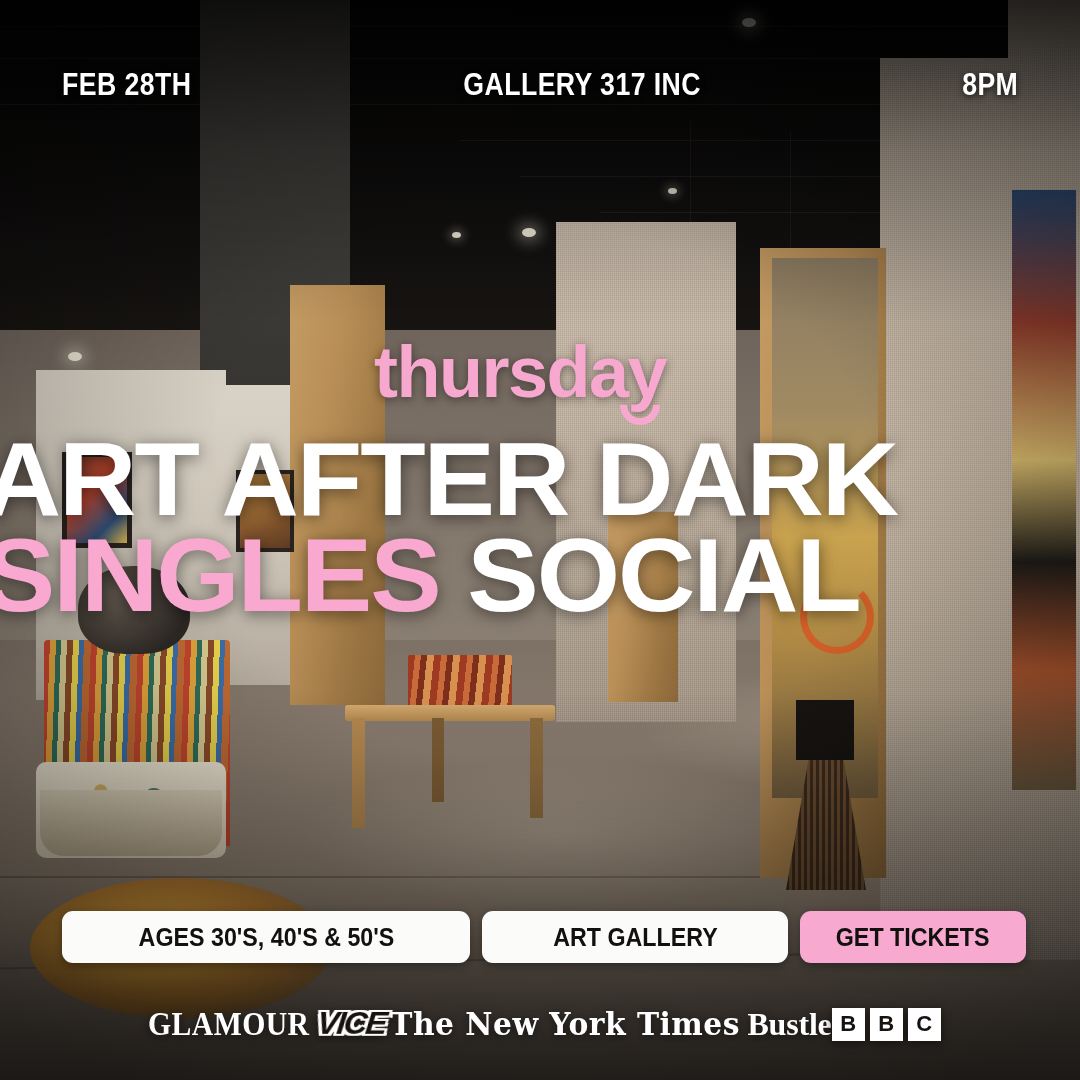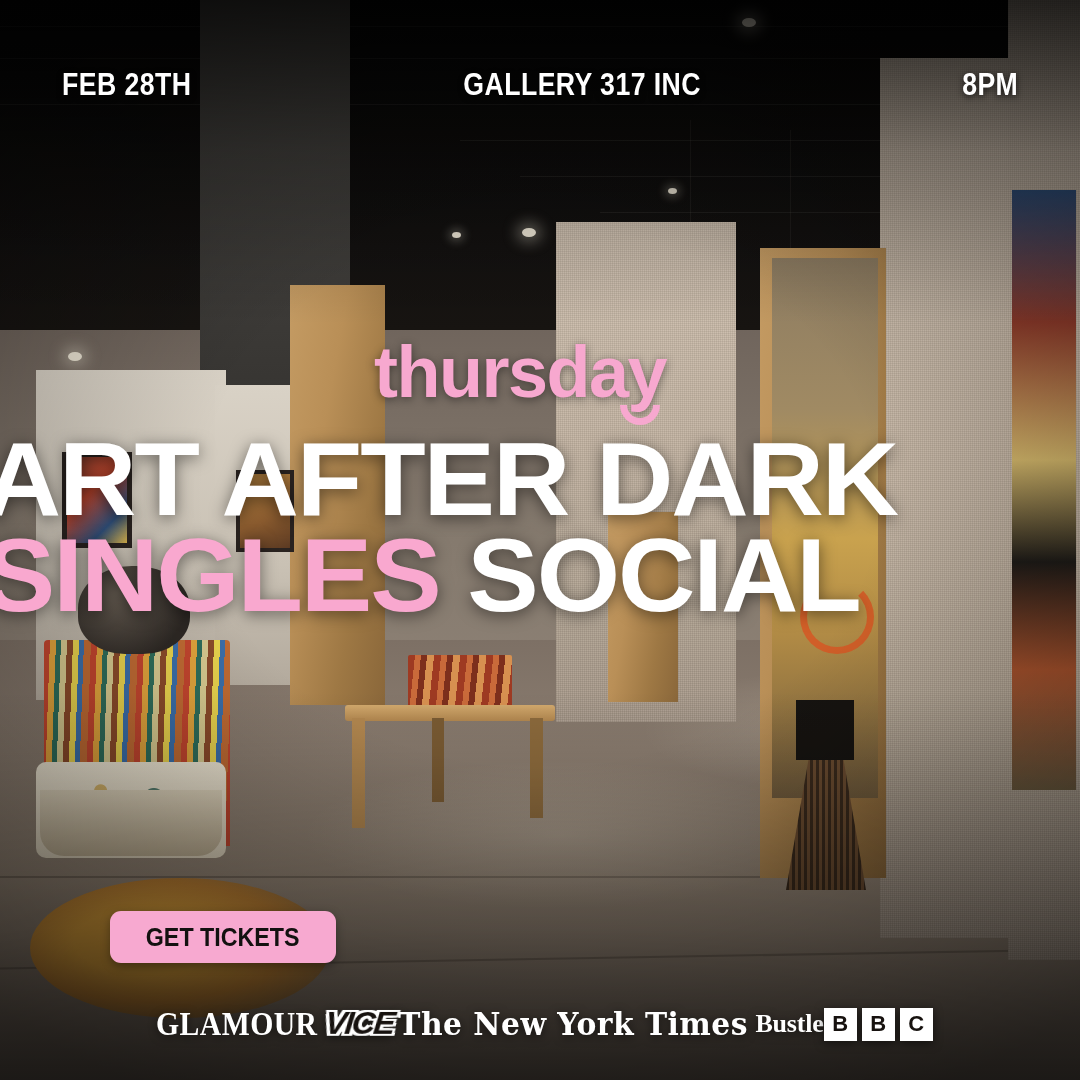--- a/index.html
+++ b/index.html
@@ -92,35 +92,35 @@
   
   .pills { position:absolute; left:62px; top:911px; width:956px; height:52px;
     display:flex; gap:12px; }
   .pill { height:52px; border-radius:11px; display:flex; align-items:center;
     justify-content:center; font-size:25px; font-weight:900; color:#131110;
     letter-spacing:0px; white-space:nowrap; transform-origin:center;
     box-shadow:0 3px 10px rgba(0,0,0,.35); }
   .pill span { display:block; transform:scaleX(.93); }
   .pill-ages { flex:0 0 408px; background:#fbfbfa; }
   .pill-venue { flex:0 0 306px; background:#fbfbfa; }
-  .pill-cta { flex:0 0 226px; background:#f7a9d0;margin-left:48px; }
+  .pill-cta { flex:0 0 226px; background:#f7a9d0; }
 
   
   .press { position:absolute; left:0; top:998px; width:1080px; height:52px;
     display:flex; align-items:center; justify-content:center; padding:0 58px; }
   .logo { color:#fff; white-space:nowrap; filter:drop-shadow(0 2px 5px rgba(0,0,0,.55)); }
   .logo-glamour { font-family:"Liberation Serif", serif; font-size:33px; font-weight:700;
     letter-spacing:.5px; transform:scaleX(.9); }
   .logo-vice { font-size:31px; font-weight:900; font-style:italic; letter-spacing:-2px;
     color:#17120f; transform:scaleX(1.06) skewX(-6deg);
     text-shadow:-2px 0 0 #fff,2px 0 0 #fff,0 -2px 0 #fff,0 2px 0 #fff,
                 -3px -2px 0 #fff,3px 2px 0 #fff,-3px 2px 0 #fff,3px -2px 0 #fff; }
   .logo-nyt { font-family:"DejaVu Serif", serif; font-size:31px; font-weight:700;
     letter-spacing:.5px; transform:scaleX(.96); }
-  .logo-bustle { font-family:"Liberation Serif", serif; font-size:26px; font-weight:700;
+  .logo-bustle { font-family:"Liberation Serif", serif; font-size:32px; font-weight:700;
     letter-spacing:-.2px; }
   .logo-bbc { display:flex; gap:5px; }
   .bbc-box { width:33px; height:33px; background:#fff; color:#17120f;
     display:flex; align-items:center; justify-content:center;
     font-size:22px; font-weight:700; }
 </style>
 </head>
 <body>
 
 <div class="poster">
@@ -215,20 +215,26 @@
   <div class="brand">
     <span class="brand-word">thursday<span class="brand-smile"></span></span>
   </div>
 
   <div class="headline">
     <span class="hl-line hl1">ART AFTER DARK</span>
     <span class="hl-line hl2"><span class="hl-pink">SINGLES</span><span class="hl-white">&nbsp;</span><span class="hl-white">SOCIAL</span></span>
   </div>
 
   <div class="pills">
+    <div class="pill pill-ages">
+      <span>AGES 30'S, 40'S &amp; 50'S</span>
+    </div>
+    <div class="pill pill-venue">
+      <span>ART GALLERY</span>
+    </div>
     <div class="pill pill-cta">
       <span>GET TICKETS</span>
     </div>
   </div>
 
   <div class="press">
     <div class="logo logo-glamour">GLAMOUR</div>
     <div class="logo logo-vice">VICE</div>
     <div class="logo logo-nyt">The New York Times</div>
     <div class="logo logo-bustle">Bustle</div>

